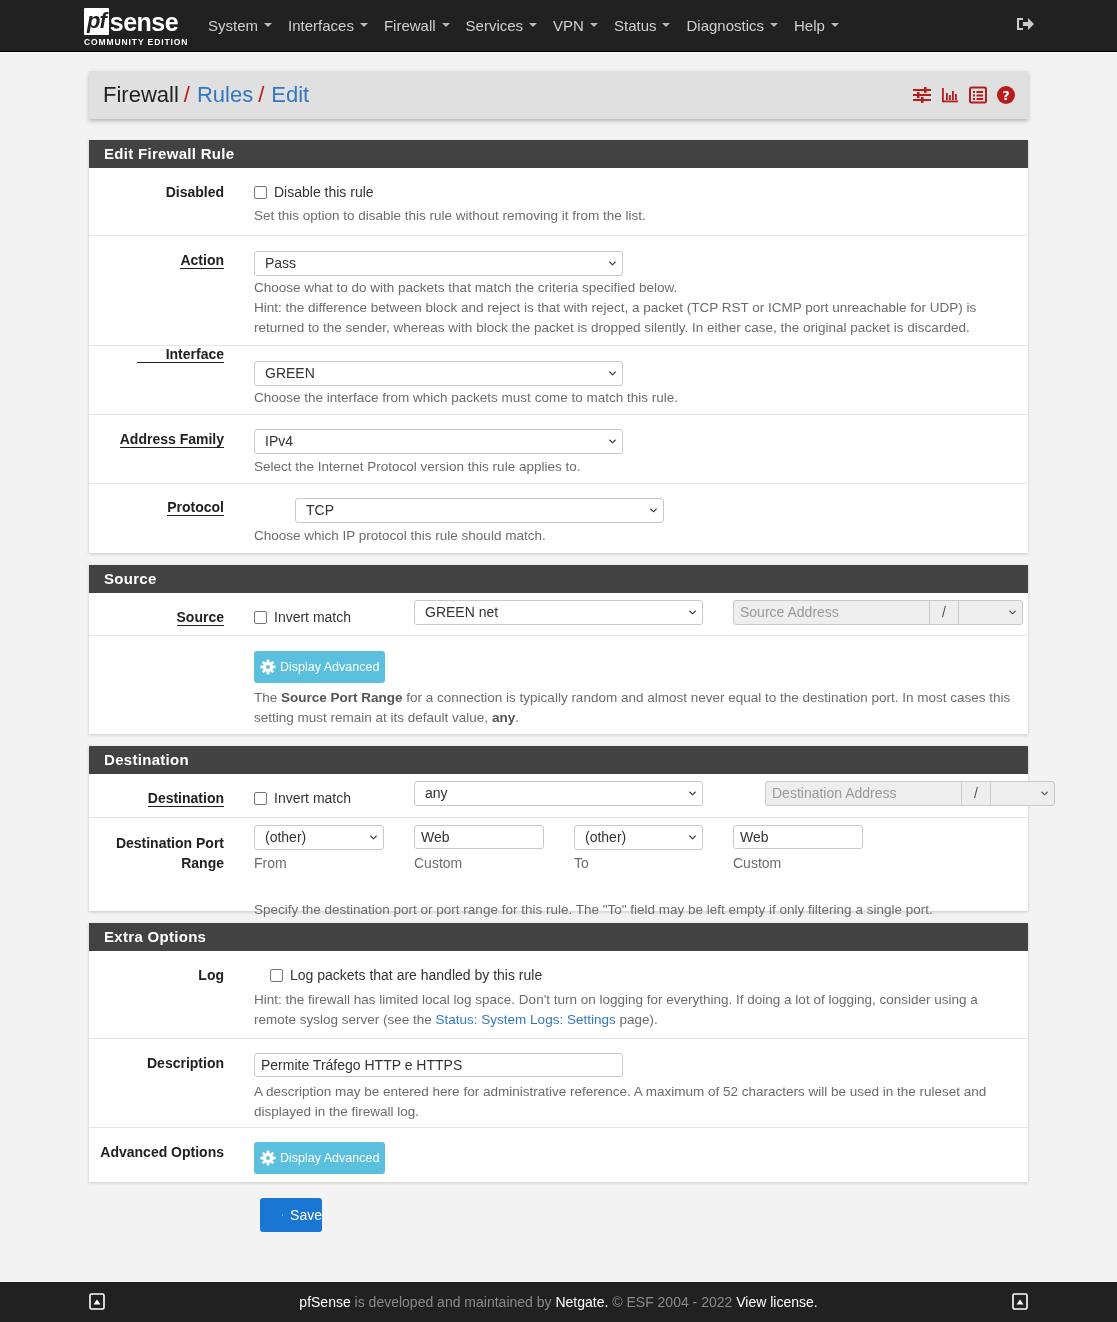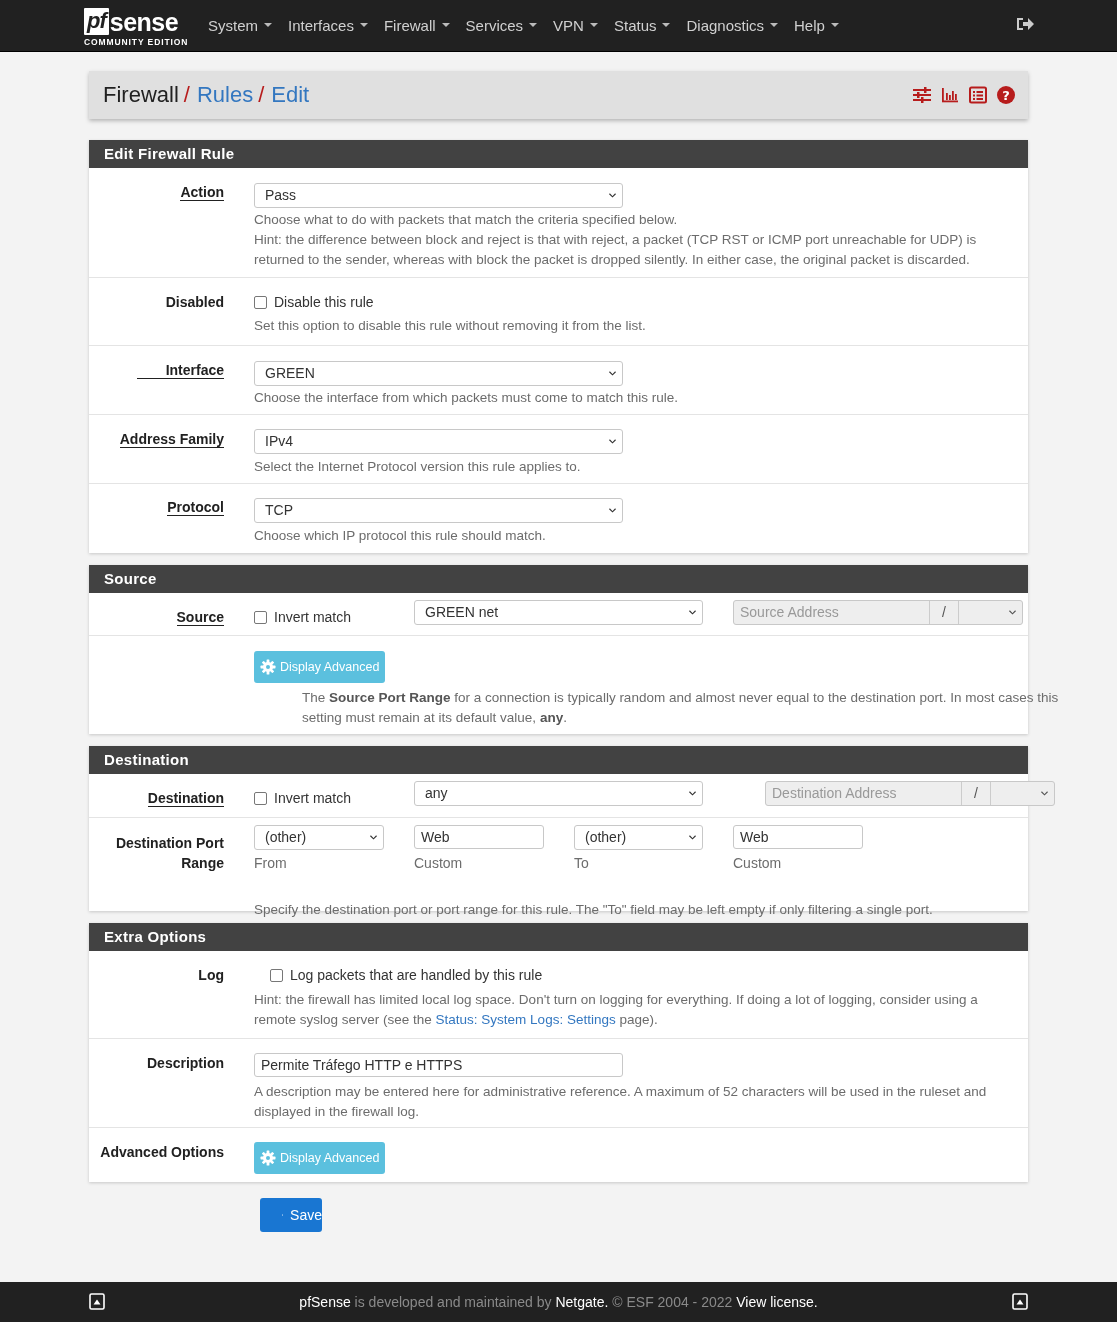--- a/index.html
+++ b/index.html
@@ -185,62 +185,62 @@
       <svg width="20" height="20" viewBox="0 0 20 20">
           <circle cx="10" cy="10" r="9" fill="#b71c1c"></circle>
           <text x="10" y="15" text-anchor="middle" font-family="DejaVu Sans, sans-serif" font-weight="bold" font-size="13" fill="#fff">?</text>
         </svg>
     </span>
   </div>
 </div>
 
 <div class="panel" style="top:140px;">
   <div class="panel-heading">Edit Firewall Rule</div>
-  <div class="row" style="height:110px;">
-    <span class="lbl u" style="top:16px;">Action</span>
-    <div class="ctl select" style="top:15px;width:369px;">
-      <span>Pass</span>
-      <svg class="chev" viewBox="0 0 8 8">
-          <path d="M0.5 2l3.5 3.5L7.5 2" stroke="#333" stroke-width="1.3" fill="none"></path>
-        </svg>
-    </div>
-    <div class="help" style="top:42px;">
-      <div>Choose what to do with packets that match the criteria specified below.</div>
-      <div>Hint: the difference between block and reject is that with reject, a packet (TCP RST or ICMP port unreachable for UDP) is returned to the sender, whereas with block the packet is dropped silently. In either case, the original packet is discarded.</div>
-    </div>
-  </div>
   <div class="row" style="height:68px;">
     <span class="lbl" style="top:16px;">Disabled</span>
     <div class="ctl cb" style="top:16px;">
       <span class="box"></span>
       <span>Disable this rule</span>
     </div>
     <div class="help" style="top:38px;">Set this option to disable this rule without removing it from the list.</div>
   </div>
+  <div class="row" style="height:110px;">
+    <span class="lbl u" style="top:16px;">Action</span>
+    <div class="ctl select" style="top:15px;width:369px;">
+      <span>Pass</span>
+      <svg class="chev" viewBox="0 0 8 8">
+          <path d="M0.5 2l3.5 3.5L7.5 2" stroke="#333" stroke-width="1.3" fill="none"></path>
+        </svg>
+    </div>
+    <div class="help" style="top:42px;">
+      <div>Choose what to do with packets that match the criteria specified below.</div>
+      <div>Hint: the difference between block and reject is that with reject, a packet (TCP RST or ICMP port unreachable for UDP) is returned to the sender, whereas with block the packet is dropped silently. In either case, the original packet is discarded.</div>
+    </div>
+  </div>
   <div class="row" style="height:69px;">
-    <span class="lbl u" style="top:16px;padding-left:29px;">Interface</span>
+    <span class="lbl u" style="top:0;padding-left:29px;">Interface</span>
     <div class="ctl select" style="top:15px;width:369px;">
       <span>GREEN</span>
       <svg class="chev" viewBox="0 0 8 8">
           <path d="M0.5 2l3.5 3.5L7.5 2" stroke="#333" stroke-width="1.3" fill="none"></path>
         </svg>
     </div>
     <div class="help" style="top:42px;">Choose the interface from which packets must come to match this rule.</div>
   </div>
   <div class="row" style="height:69px;">
     <span class="lbl u" style="top:16px;">Address Family</span>
     <div class="ctl select" style="top:14px;width:369px;">
       <span>IPv4</span>
       <svg class="chev" viewBox="0 0 8 8">
           <path d="M0.5 2l3.5 3.5L7.5 2" stroke="#333" stroke-width="1.3" fill="none"></path>
         </svg>
     </div>
     <div class="help" style="top:42px;">Select the Internet Protocol version this rule applies to.</div>
   </div>
-  <div class="row" style="height:69px;">
+  <div class="row" style="height:69px;padding-left:41px;">
     <span class="lbl u" style="top:15px;">Protocol</span>
     <div class="ctl select" style="top:14px;width:369px;">
       <span>TCP</span>
       <svg class="chev" viewBox="0 0 8 8">
           <path d="M0.5 2l3.5 3.5L7.5 2" stroke="#333" stroke-width="1.3" fill="none"></path>
         </svg>
     </div>
     <div class="help" style="top:42px;">Choose which IP protocol this rule should match.</div>
   </div>
 </div>
@@ -276,21 +276,21 @@
             <circle cx="8" cy="8" r="5"></circle>
             <rect x="6.6" y="0.5" width="2.8" height="15" rx="0.6"></rect>
             <rect x="0.5" y="6.6" width="15" height="2.8" rx="0.6"></rect>
             <rect x="6.6" y="0.5" width="2.8" height="15" rx="0.6" transform="rotate(45 8 8)"></rect>
             <rect x="6.6" y="0.5" width="2.8" height="15" rx="0.6" transform="rotate(-45 8 8)"></rect>
           </g>
           <circle cx="8" cy="8" r="2" fill="#5bc0de"></circle>
         </svg>
       <span>Display Advanced</span>
     </div>
-    <div class="help" style="top:52px;margin-left:48px;"><span>The </span><b>Source Port Range</b><span> for a connection is typically random and almost never equal to the destination port. In most cases this setting must remain at its default value, </span><b>any</b><span>.</span></div>
+    <div class="help" style="top:52px;"><span>The </span><b>Source Port Range</b><span> for a connection is typically random and almost never equal to the destination port. In most cases this setting must remain at its default value, </span><b>any</b><span>.</span></div>
   </div>
 </div>
 
 <div class="panel" style="top:746px;">
   <div class="panel-heading">Destination</div>
   <div class="row" style="height:44px;">
     <span class="lbl u" style="top:16px;">Destination</span>
     <div class="ctl cb" style="top:16px;">
       <span class="box"></span>
       <span>Invert match</span>

